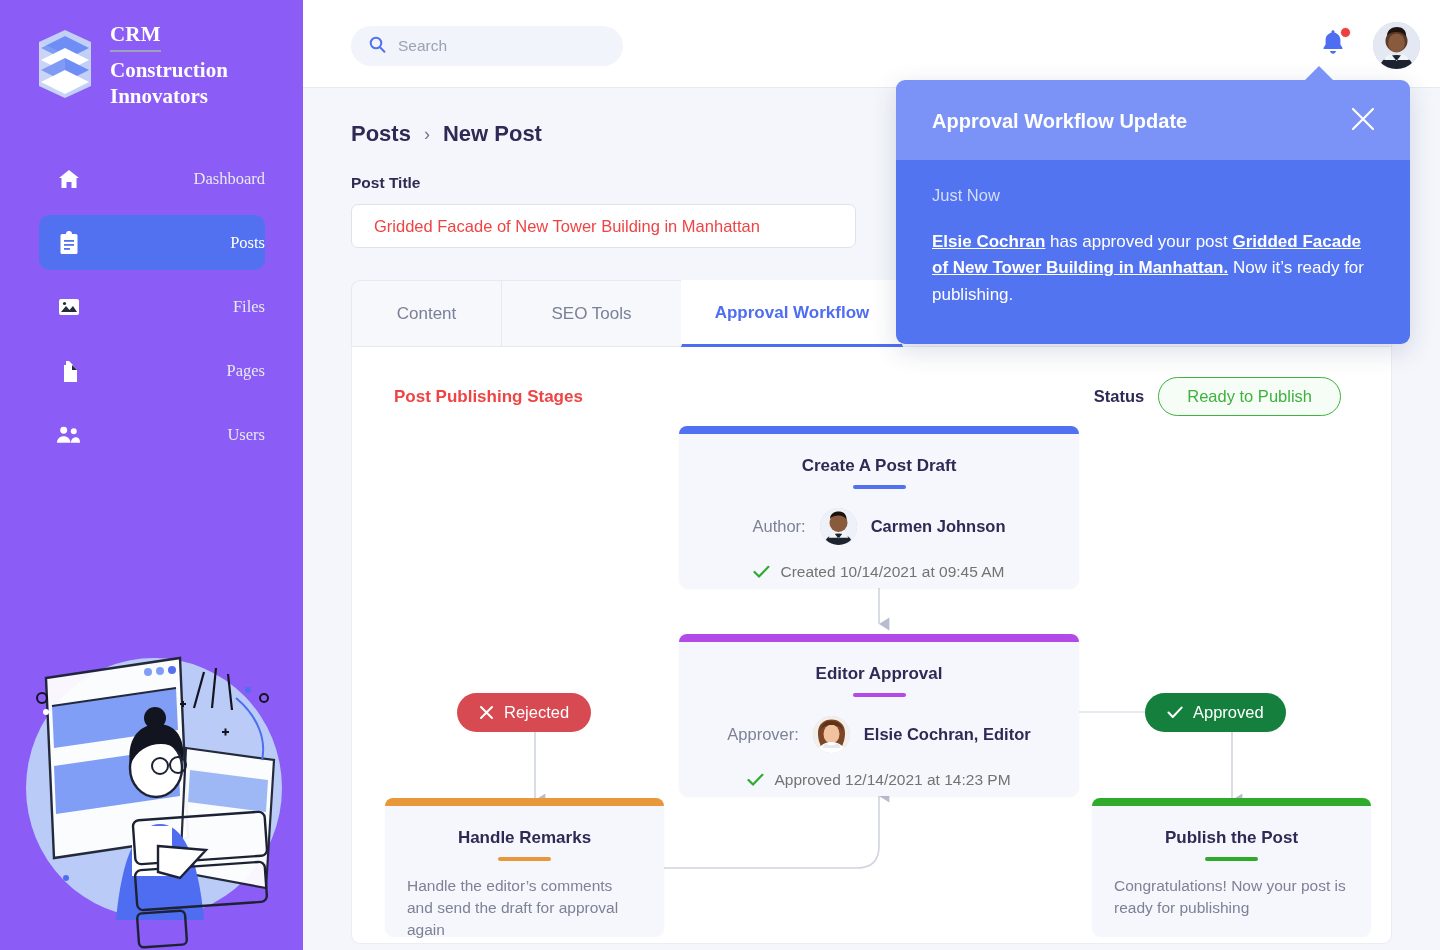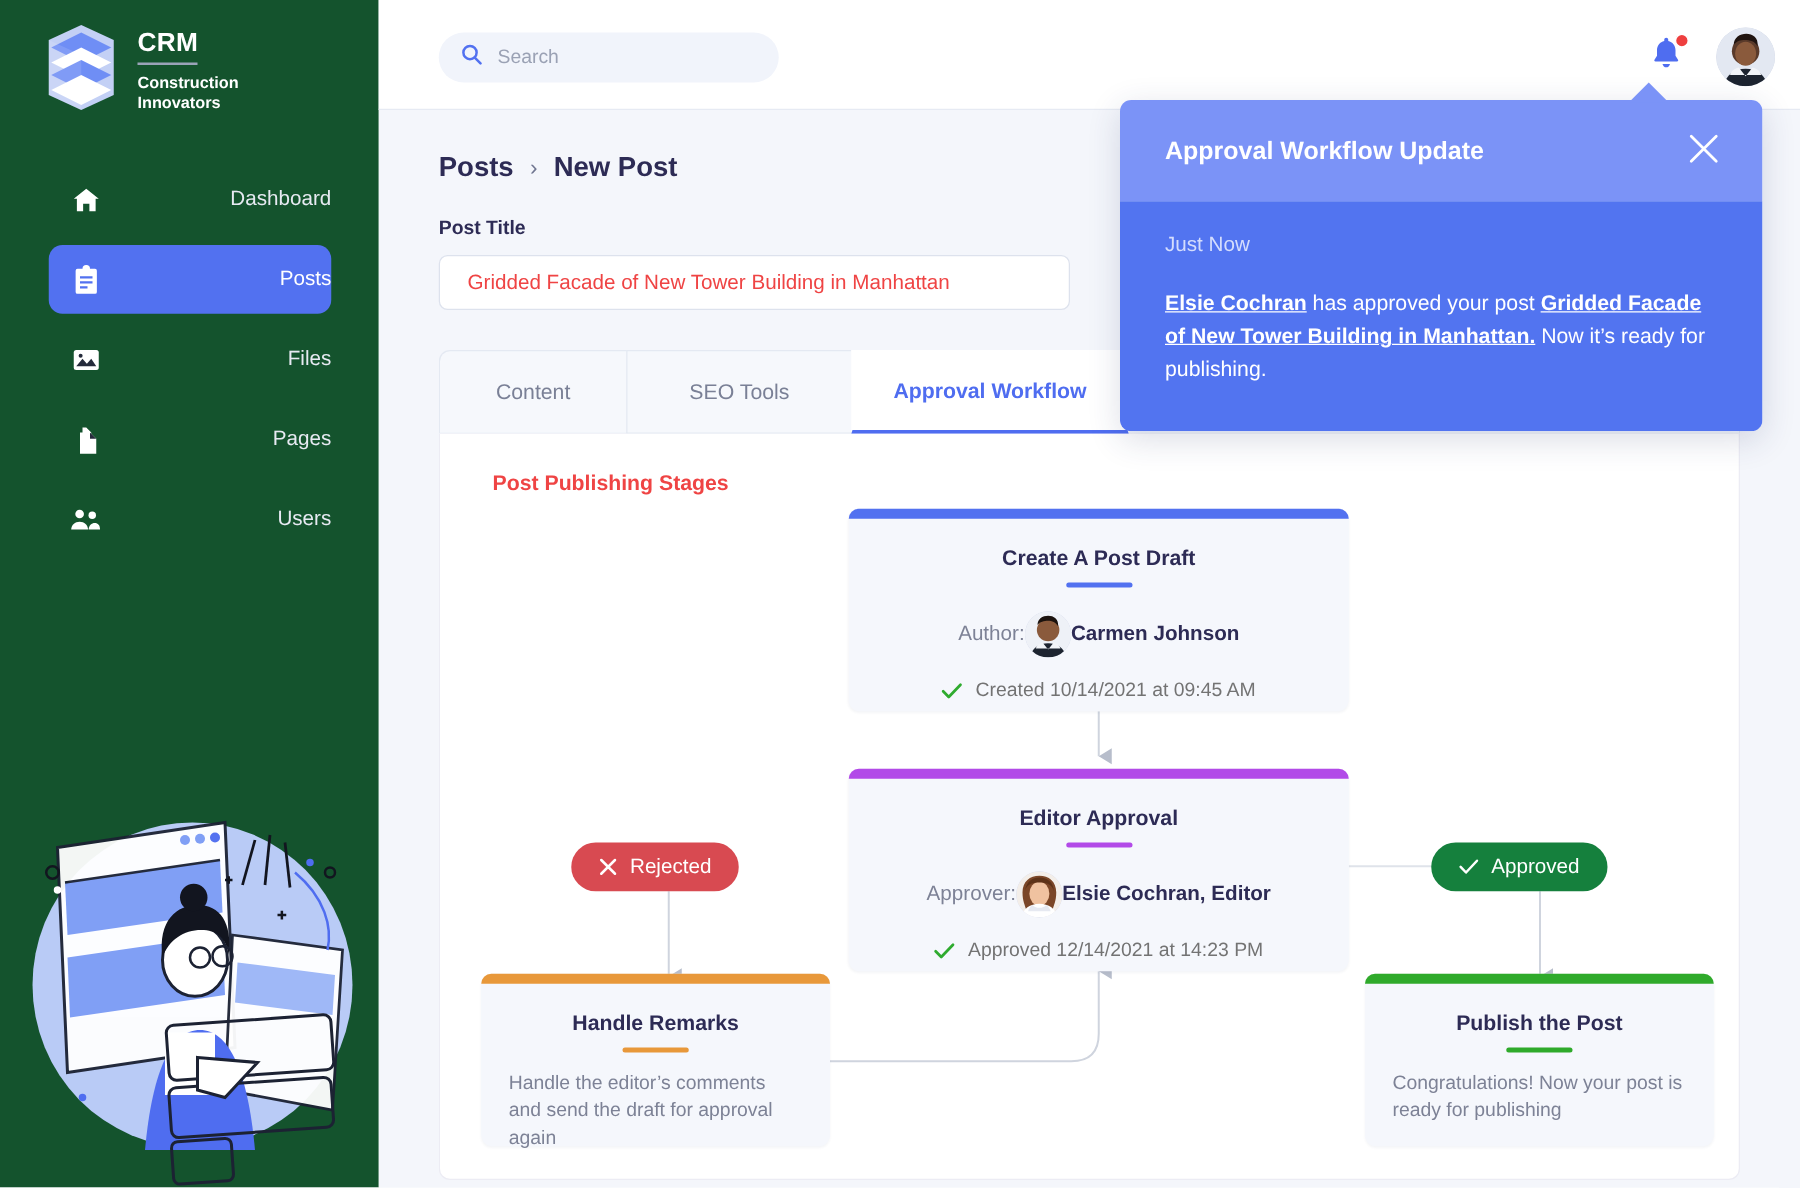--- a/index.html
+++ b/index.html
@@ -7,32 +7,33 @@
     width: 1440px; height: 950px;
     font-family: "Liberation Sans", sans-serif;
     background: #ffffff;
     overflow: hidden;
   }
   .app { position: relative; width: 1440px; height: 950px; background:#eef1f8; }
 
   
   .sidebar {
     position:absolute; left:0; top:0; width:303px; height:950px;
-    background:#14532d;
+    background:#8b5cf6;
     border-radius: 0 0 0 0;
+    font-family: Liberation Serif, serif;
   }
   .brand { display:flex; align-items:center; gap:14px; padding:18px 0 0 34px; }
   .brand-logo { width:62px; height:72px; flex:none; }
   .brand-text { padding-top:4px; }
   .brand-crm {
     color:#fff; font-size:21px; font-weight:bold; letter-spacing:.2px;
     border-bottom:2px solid #9aa3b8; display:inline-block; padding-bottom:3px;
   }
   .brand-sub {
-    color:#fff; font-size:13px; font-weight:bold; line-height:1.22; margin-top:6px;
+    color:#fff; font-size:21px; font-weight:bold; line-height:1.22; margin-top:6px;
     max-width:125px;
   }
   .nav { margin-top:42px; padding:0 38px 0 39px; }
   .nav-item {
     display:flex; align-items:center; gap:21px;
     height:55px; border-radius:11px; padding-left:17px; margin-bottom:9px;
     color:#e7eaf2; font-size:16.5px; cursor:pointer;justify-content:space-between;
   }
   .nav-item.active { background:#5271f0; color:#fff; }
   .nav-ico { width:25px; height:25px; flex:none; display:flex; align-items:center; justify-content:center; }
@@ -110,21 +111,21 @@
 
   
   .flow { position:relative; width:1041px; height:520px; }
   .card {
     position:absolute; background:#f5f7fc; border-radius:9px;
     box-shadow:0 1px 2px rgba(40,50,90,.05);
   }
   .card-bar { height:8px; border-radius:9px 9px 0 0; }
   .card-h { text-align:center; font-size:17px; font-weight:bold; color:#2d2b55; }
   .card-rule { width:53px; height:3.5px; margin:9px auto 0; border-radius:2px; }
-  .row-person { display:flex; align-items:center; justify-content:center; margin-top:19px; }
+  .row-person { display:flex; align-items:center; justify-content:center; gap:14px; margin-top:19px; }
   .role-lbl { font-size:16.5px; color:#7d8296; }
   .p-av { width:37px; height:37px; border-radius:50%; overflow:hidden; background:#d7dced; flex:none; }
   .p-name { font-size:16.5px; font-weight:bold; color:#2d2b55; }
   .stamp { display:flex; align-items:center; justify-content:center; gap:10px; margin-top:18px; font-size:15.5px; color:#737373; }
   .card-desc { font-size:15.5px; color:#7d8296; line-height:1.42; padding:0 22px; margin-top:14px; }
 
   .pill {
     position:absolute; display:flex; align-items:center; gap:10px;
     height:39px; padding:0 22px; border-radius:20px; color:#fff;
     font-size:16.5px; cursor:pointer; z-index:4;
@@ -332,20 +333,24 @@
         <div class="tabs">
           <div class="tab tab-content">Content</div>
           <div class="tab tab-seo">SEO Tools</div>
           <div class="tab tab-aw active">Approval Workflow</div>
           <div class="tab-rest"></div>
         </div>
 
         <div class="panel">
           <div class="panel-head">
             <div class="panel-title">Post Publishing Stages</div>
+            <div class="status-grp">
+              <span class="status-lbl">Status</span>
+              <span class="status-pill">Ready to Publish</span>
+            </div>
           </div>
 
           <div class="flow">
             <svg class="flow-svg">
               <defs>
                 <marker id="ah" markerWidth="9" markerHeight="9" refX="4.5" refY="7" orient="auto">
                   <path d="M0.5 0.5 L4.5 7 L8.5 0.5 Z" fill="#b7bdcb"></path>
                 </marker>
                 <marker id="ahu" markerWidth="9" markerHeight="9" refX="4.5" refY="2" orient="auto">
                   <path d="M0.5 8.5 L4.5 2 L8.5 8.5 Z" fill="#b7bdcb"></path>

